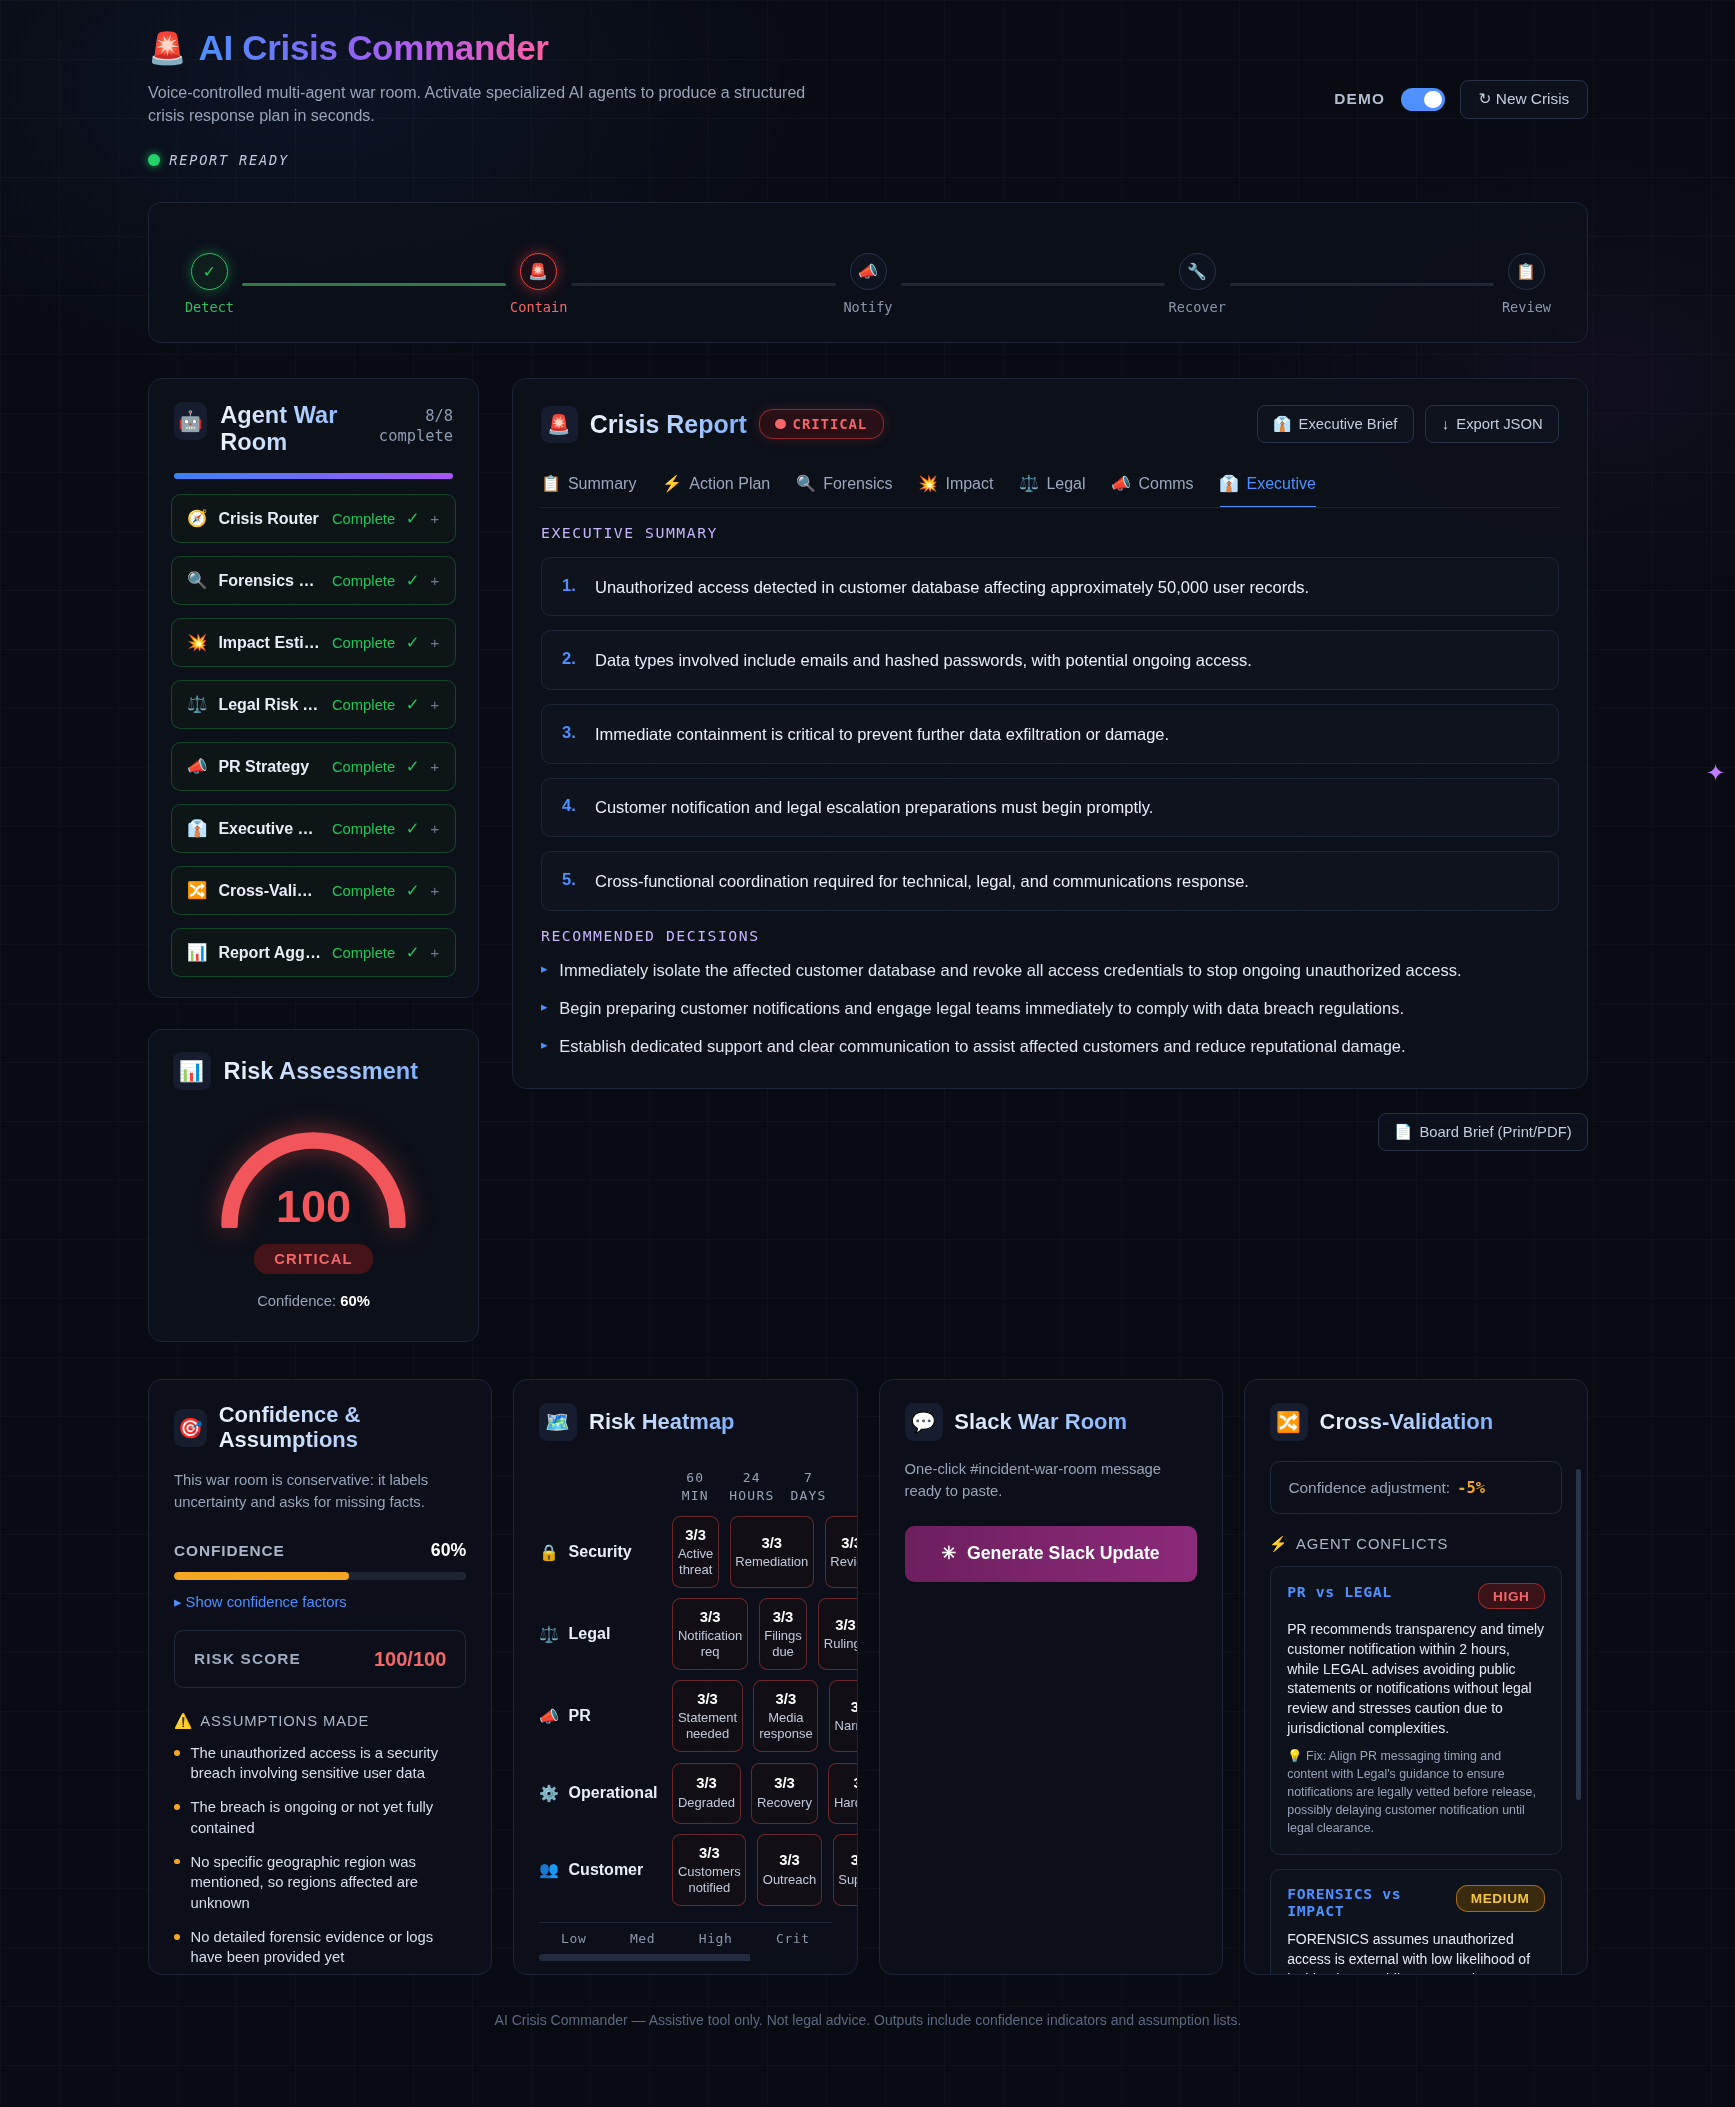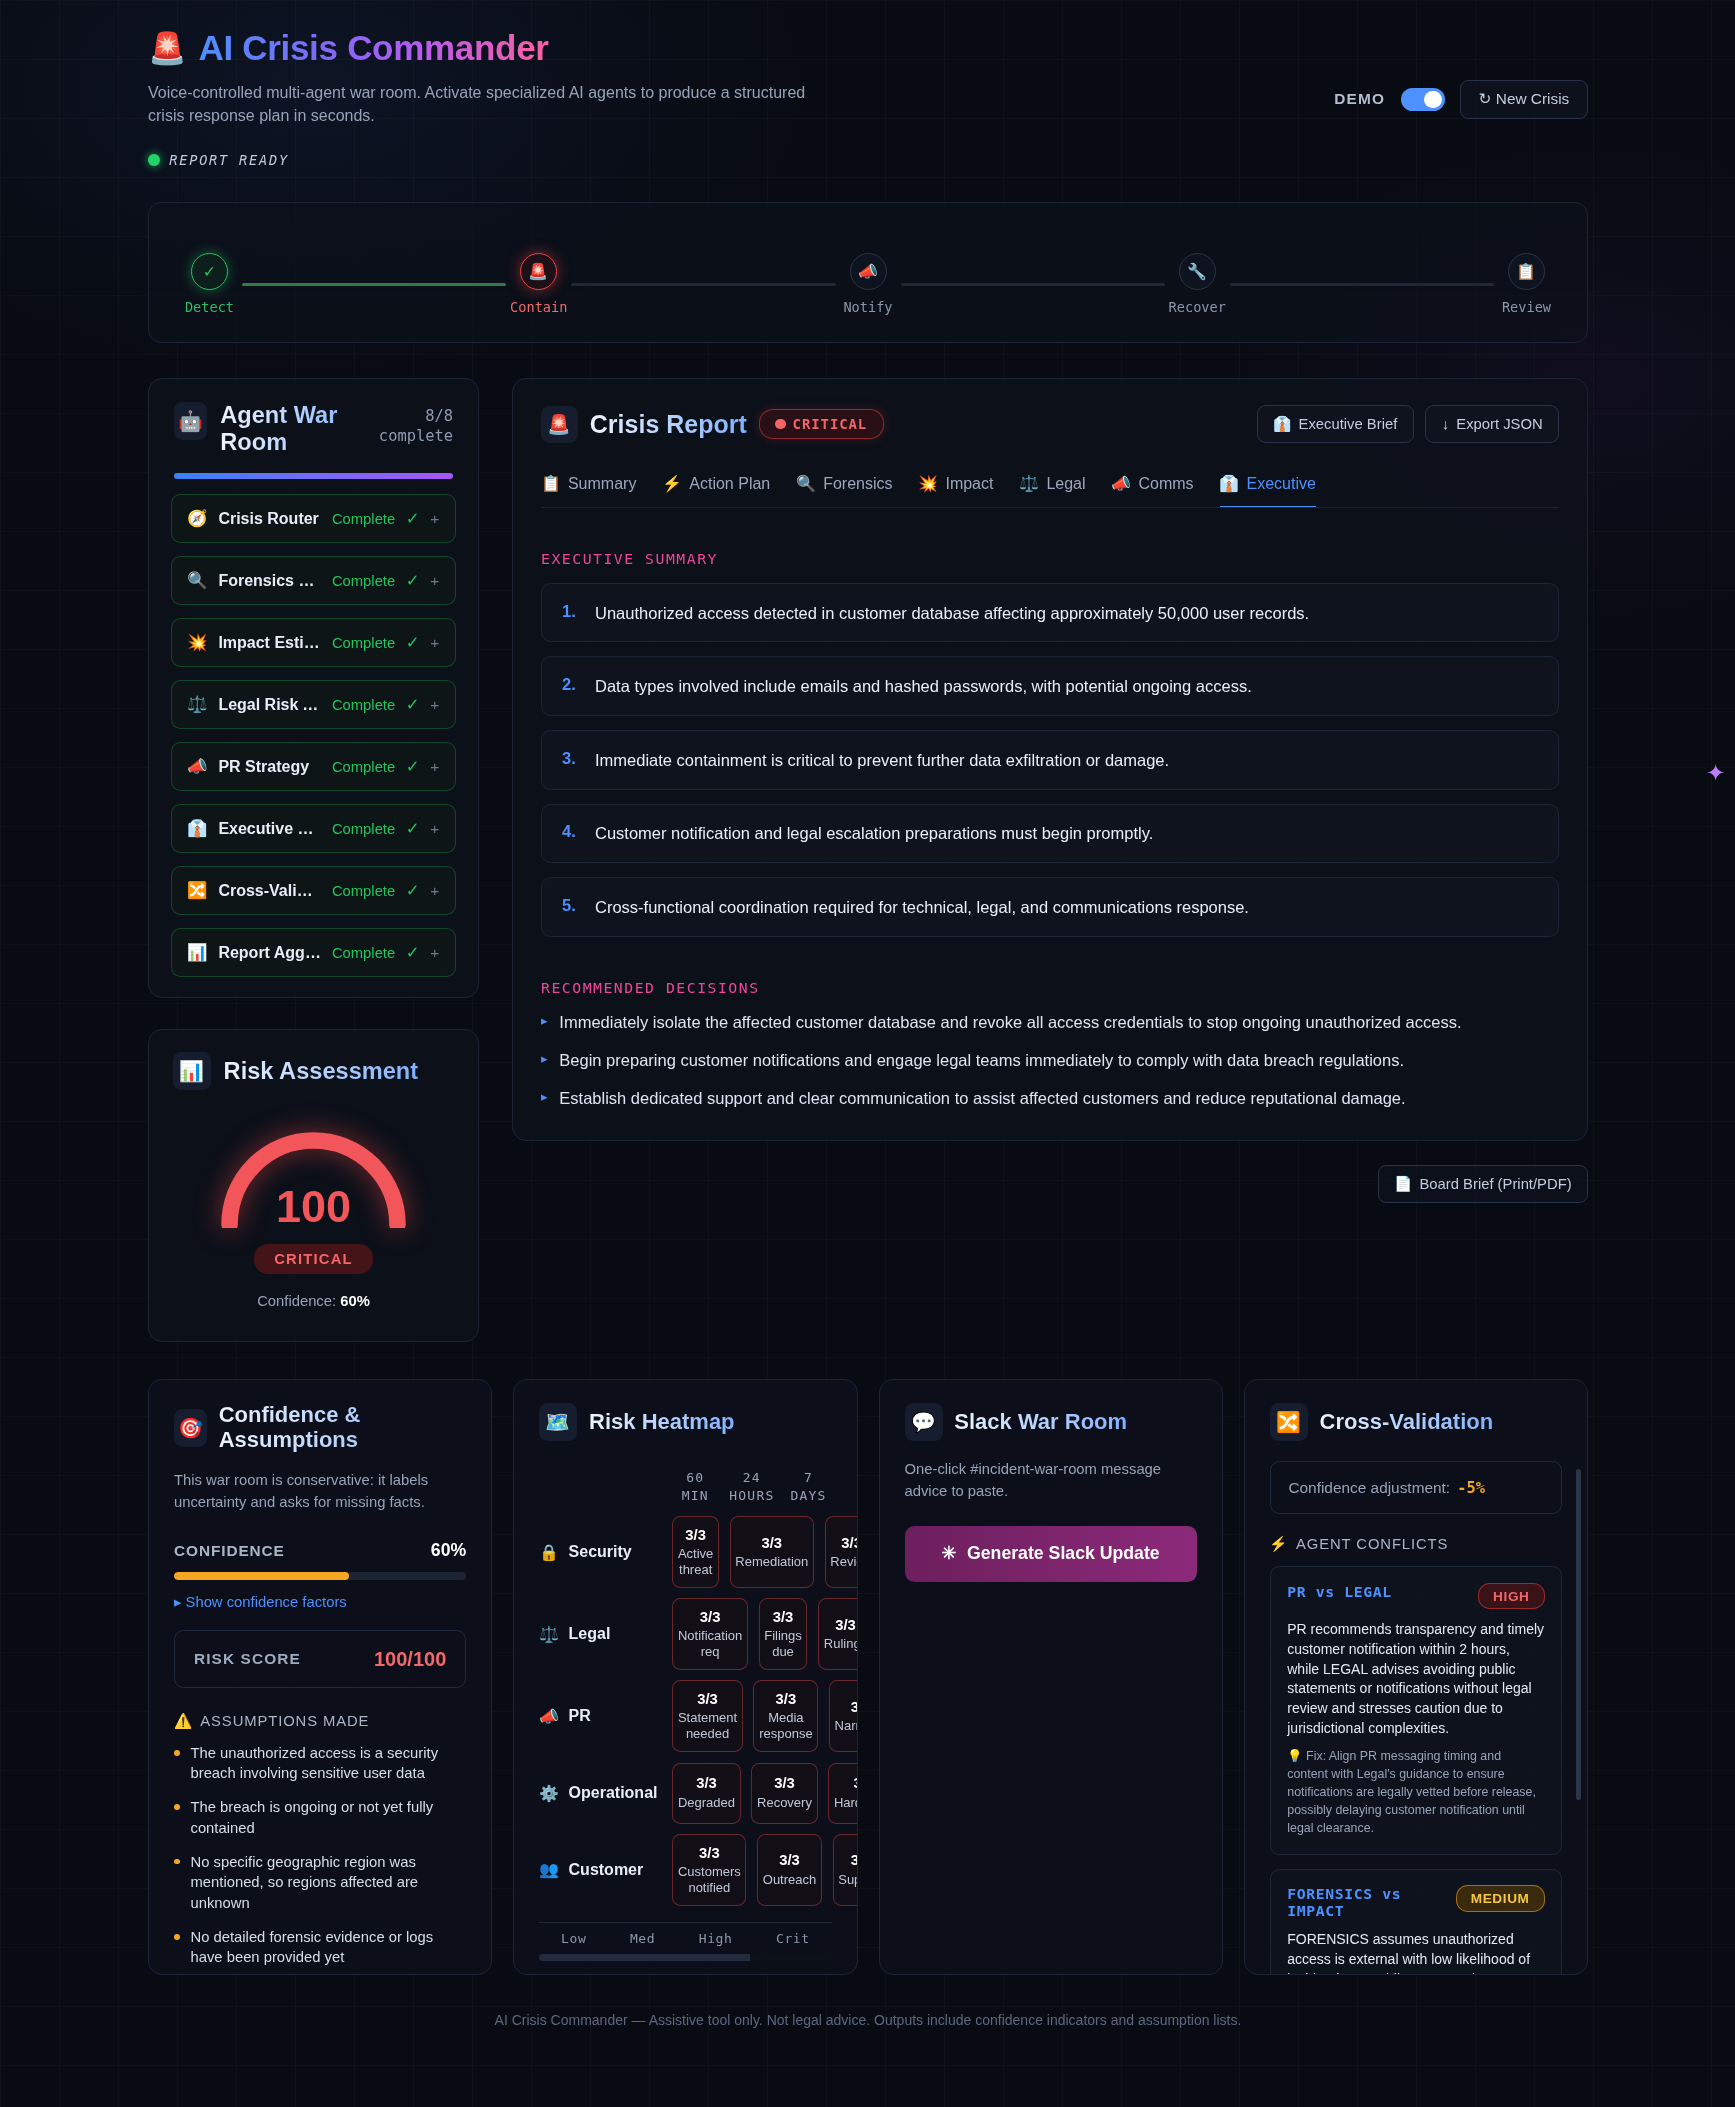--- a/index.html
+++ b/index.html
@@ -147,21 +147,21 @@
     padding:5.9px 15.4px;font-size:14px;font-weight:bold;letter-spacing:0.9px;
     box-shadow:0 0 11.8px rgba(239,68,68,.18);
   }
   .badge-crit .d{width:10.6px;height:10.6px;border-radius:50%;background:#f4656a;}
   .rep-actions{display:flex;gap:11.8px;}
   .btn-sm{border:0.6px solid #2a3349;border-radius:8.3px;background:rgba(17,22,35,.55);color:#c3cddd;
     font-size:14.8px;padding:9.4px 15.4px;display:inline-flex;align-items:center;gap:7px;}
   .tabs{display:flex;gap:26px;margin-top:31px;border-bottom:0.6px solid #1b2335;padding-bottom:0;}
   .tab{display:inline-flex;align-items:center;gap:7px;font-size:16px;color:#9aa7bd;padding-bottom:13px;border-bottom:1.8px solid transparent;}
   .tab.sel{color:#4d90fe;border-bottom-color:#4d90fe;}
-  .sec-lbl{margin-top:42px;font-size:14.8px;letter-spacing:1.5px;color:#ec4899;}
+  .sec-lbl{margin-top:16px;font-size:14.8px;letter-spacing:1.5px;color:#c4b5fd;}
   .sum-list{margin-top:15.4px;display:flex;flex-direction:column;gap:14px;}
   .sum-item{border:0.6px solid #1d2636;border-radius:9.4px;background:rgba(16,21,33,.7);
     padding:17.7px 20px;display:flex;gap:13px;align-items:flex-start;}
   .sum-n{color:#4d90fe;font-size:16.5px;font-weight:bold;min-width:20px;}
   .sum-t{font-size:16.5px;color:#e9eefa;line-height:1.35;}
   .dec-list{margin-top:15.4px;display:flex;flex-direction:column;gap:15.4px;}
   .dec{display:flex;gap:11.8px;align-items:flex-start;}
   .dec::before{content:"\25B8";color:#4d90fe;font-size:13px;line-height:1.5;}
   .dec span{font-size:16.5px;color:#dde5f2;line-height:1.35;}
   .board-row{display:flex;justify-content:flex-end;margin-top:23.6px;}
@@ -650,21 +650,21 @@
           </div>
         <div class="hm-bar"></div>
       </div>
     </div>
 
     <div class="bcard">
       <div class="bhd">
         <span class="app-ico">💬</span>
         <span class="bh2">Slack War Room</span>
       </div>
-      <div class="bbody">One-click #incident-war-room message advice to paste.</div>
+      <div class="bbody">One-click #incident-war-room message ready to paste.</div>
       <button class="slack-btn">
         <span>✳</span>
         <span>Generate Slack Update</span>
       </button>
     </div>
 
     <div class="bcard">
       <div class="bhd">
         <span class="app-ico">🔀</span>
         <span class="bh2">Cross-Validation</span>

